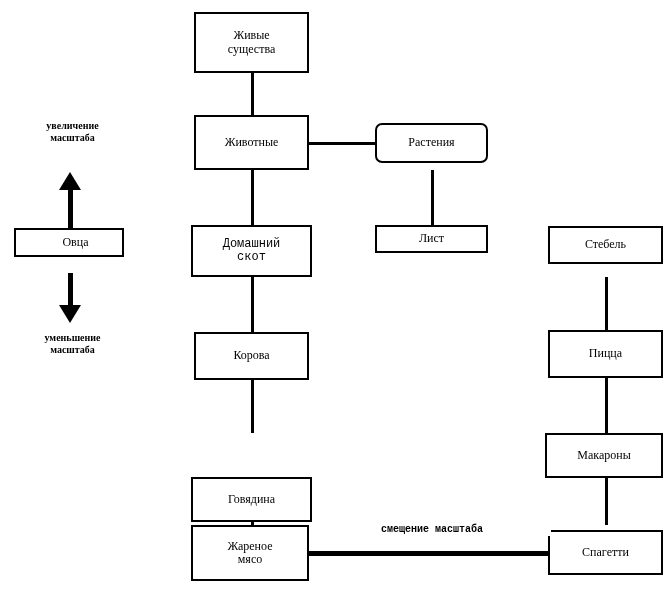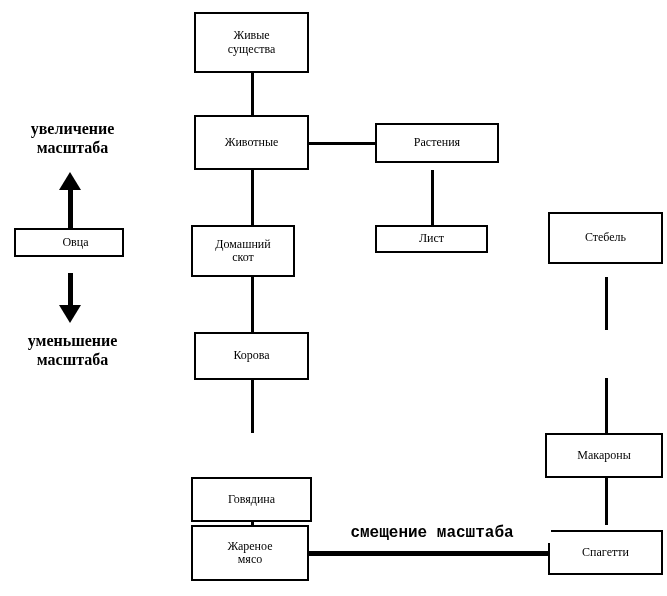--- a/index.html
+++ b/index.html
@@ -52,21 +52,21 @@
   }
   .arrow-down {
     border-left: 11px solid transparent;
     border-right: 11px solid transparent;
     border-top: 18px solid #000000;
   }
   .caption {
     position: absolute;
     color: #000000;
     font-weight: bold;
-    font-size: 16px;
+    font-size: 10px;
     line-height: 1.18;
     text-align: center;
     font-family: "Liberation Serif", serif;
     white-space: pre-line;
     z-index: 4;
   }
   .caption.shift {
     background: #ffffff;
     padding: 0 4px;
     font-family: Liberation Mono, monospace;
@@ -87,31 +87,32 @@
   <div class="line v" style="left:605px; top:277px; height:53px;"></div>
   <div class="line v" style="left:605px; top:378px; height:55px;"></div>
   <div class="line v" style="left:605px; top:478px; height:47px;"></div>
   <div class="line thick-h" style="left:305px; top:551px; width:246px;"></div>
 
   <div class="node" style="left:194px; top:12px; width:115px; height:61px;">Живые
 существа</div>
 
   <div class="node" style="left:194px; top:115px; width:115px; height:55px;">Животные</div>
 
-  <div class="node" style="left:375px; top:123px; width:124px; height:40px;">Растения</div>
+  <div class="node" style="left:375px; top:123px; width:113px; height:40px;border-radius:7px;">Растения</div>
 
-  <div class="node" style="left:191px; top:225px; width:104px; height:52px;">Домашний
+  <div class="node" style="left:191px; top:225px; width:121px; height:52px;font-family:Liberation Mono, monospace;">Домашний
 скот</div>
 
   <div class="node" style="left:375px; top:225px; width:113px; height:28px;">Лист</div>
 
-  <div class="node" style="left:548px; top:212px; width:115px; height:52px;">Стебель</div>
+  <div class="node" style="left:548px; top:226px; width:115px; height:38px;">Стебель</div>
 
   <div class="node" style="left:194px; top:332px; width:115px; height:48px;">Корова</div>
 
+  <div class="node" style="left:548px; top:330px; width:115px; height:48px;">Пицца</div>
 
   <div class="node" style="left:191px; top:433px; width:121px; height:45px;margin-top:44px;">Говядина</div>
 
   <div class="node" style="left:545px; top:433px; width:118px; height:45px;">Макароны</div>
 
   <div class="node" style="left:191px; top:525px; width:118px; height:56px;">Жареное
 мясо</div>
 
   <div class="node" style="left:548px; top:530px; width:115px; height:45px;">Спагетти</div>
 

